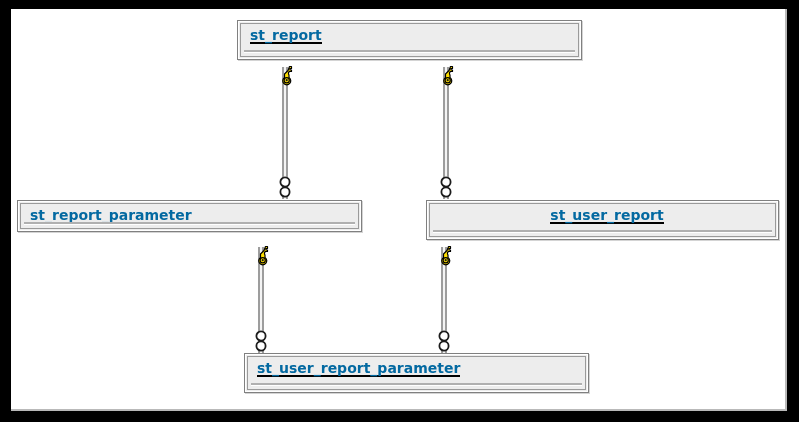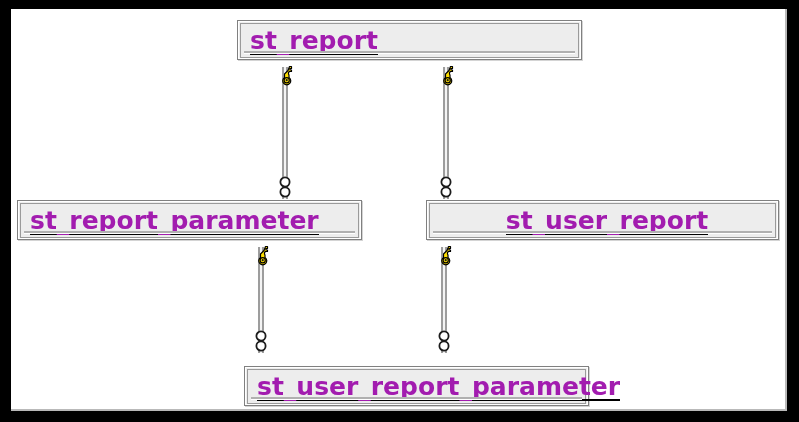--- a/index.html
+++ b/index.html
@@ -51,23 +51,23 @@
     position: relative;
     flex: 1;
     margin: 2px;
     background: #ededed;
     border: 1px solid #9a9a9a;
     box-sizing: border-box;
     display: flex;
     flex-direction: column;
   }
   .entity-title {
-    font-size: 25px;
+    font-size: 14px;
     font-weight: bold;
-    color: #a21caf;
+    color: #0369a1;
     letter-spacing: 0px;
     padding: 4px 0 2px 9px;
     white-space: nowrap;
     line-height: 1.05;
     text-decoration: none;
     flex: 0 0 auto;
   }
   .entity-title .u {
     border-bottom: 2px solid #000000;
     display: inline-block;
@@ -177,35 +177,35 @@
       </svg>
     </div>
 
     <div class="entity" style="left:226px; top:11px; width:345px; height:40px;">
       <div class="entity-inner">
         <div class="entity-title"><span class="u">st_report</span></div>
         <div class="entity-sep"></div>
       </div>
     </div>
 
-    <div class="entity" style="left:6px; top:191px; width:345px; height:40px;">
+    <div class="entity" style="left:6px; top:191px; width:345px; height:32px;">
       <div class="entity-inner">
         <div class="entity-title"><span class="u">st_report_parameter</span></div>
         <div class="entity-sep"></div>
       </div>
     </div>
 
     <div class="entity" style="left:415px; top:191px; width:353px; height:40px;text-align:center;">
       <div class="entity-inner">
         <div class="entity-title"><span class="u">st_user_report</span></div>
         <div class="entity-sep"></div>
       </div>
     </div>
 
-    <div class="entity" style="left:233px; top:357px; width:345px; height:40px;">
+    <div class="entity" style="left:233px; top:344px; width:345px; height:40px;">
       <div class="entity-inner">
         <div class="entity-title"><span class="u">st_user_report_parameter</span></div>
         <div class="entity-sep"></div>
       </div>
     </div>
 
   </div>
 </div>
 
 </body></html>

